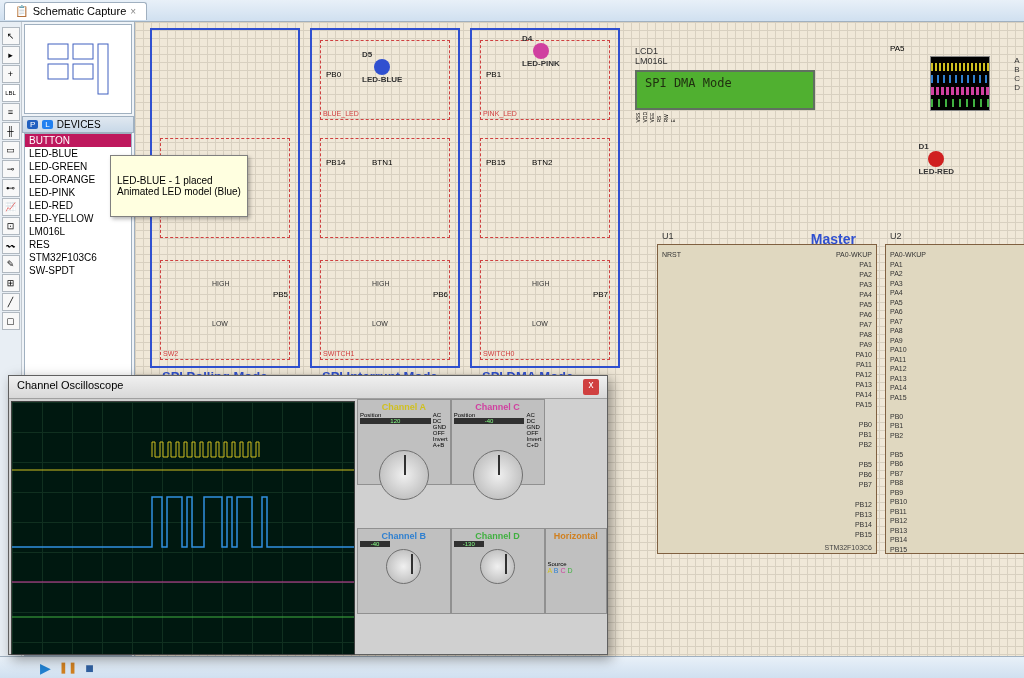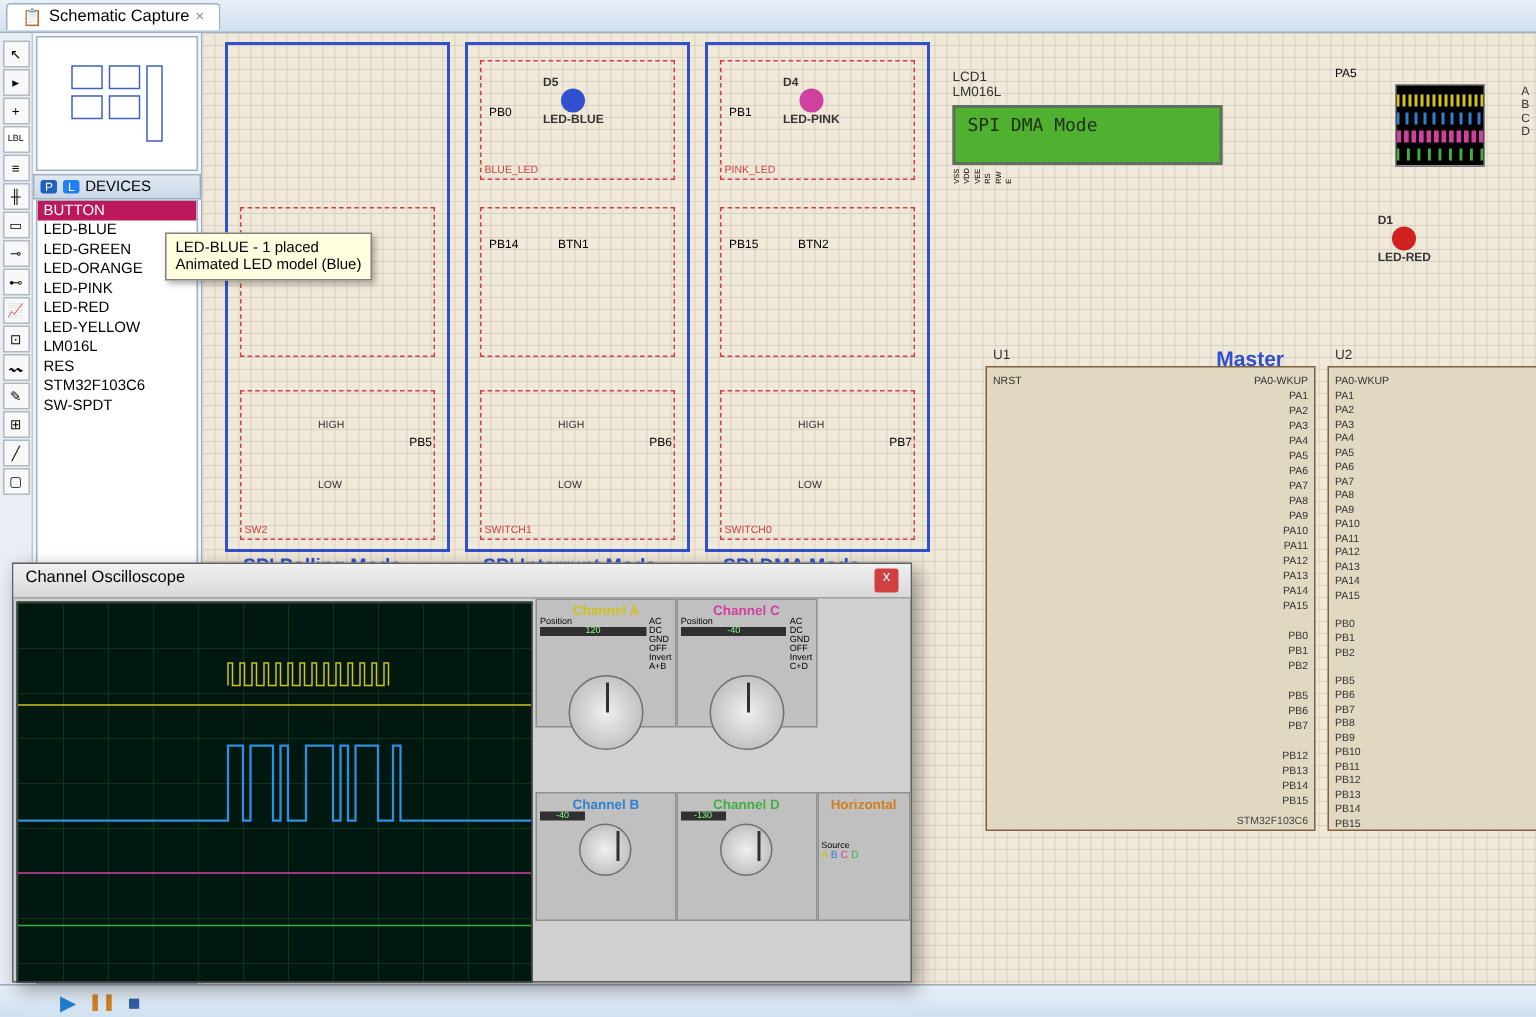--- a/index.html
+++ b/index.html
@@ -47,21 +47,21 @@
 .lcd-title { font-size: 9px; color: #333; }
 .lcd-screen { width: 180px; height: 40px; background: #50b030; border: 2px solid #607060; margin-top: 4px; padding: 4px 8px; font-family: monospace; font-size: 12px; color: #203010; }
 
 .led-comp { position: absolute; font-size: 8px; color: #333; text-align: left; font-weight: bold; }
 .led-symbol { width: 16px; height: 16px; border-radius: 50%; margin: 0 auto; }
 
 .scope-block { position: absolute; right: 4px; top: 34px; width: 90px; height: 90px; }
 .scope-screen { width: 60px; height: 55px; background: #000; border: 1px solid #888; position: relative; overflow: hidden; }
 .wave { position: absolute; height: 8px; width: 100%; }
 
-.tooltip { position: absolute; left: 110px; top: 155px; background: #ffffe0; border: 1px solid #808080; padding: 4px 6px; font-size: 10px; z-index: 50; box-shadow: 2px 2px 4px rgba(0,0,0,0.3); }
+.tooltip { position: absolute; left: 110px; top: 155px; background: #ffffe0; border: 1px solid #808080; padding: 19px 6px; font-size: 10px; z-index: 50; box-shadow: 2px 2px 4px rgba(0,0,0,0.3); }
 
 .oscilloscope { position: absolute; left: 8px; top: 375px; width: 600px; height: 280px; background: #d0d0d0; border: 1px solid #606060; z-index: 40; box-shadow: 4px 4px 12px rgba(0,0,0,0.4); }
 .osc-title { background: linear-gradient(#f0f0f0, #d8d8d8); padding: 3px 8px; font-size: 11px; display: flex; justify-content: space-between; border-bottom: 1px solid #a0a0a0; }
 .osc-close { background: #d04040; color: #fff; width: 16px; height: 16px; text-align: center; font-size: 10px; cursor: pointer; border-radius: 2px; }
 .osc-display { display: flex; height: 258px; }
 .osc-screen { flex: 1; background: #001810; position: relative; border: 1px solid #404040; margin: 2px; }
 .osc-grid { position: absolute; inset: 0; background-image: linear-gradient(#103020 1px, transparent 1px), linear-gradient(90deg, #103020 1px, transparent 1px); background-size: 30px 30px; }
 .osc-controls { width: 250px; display: flex; flex-wrap: wrap; }
 .osc-panel { width: 50%; border: 1px solid #909090; background: #c0c0c0; padding: 2px; font-size: 8px; position: relative; height: 86px; }
 .osc-panel.trigger { width: 25%; height: 172px; }
@@ -181,21 +181,21 @@
 
     <div class="mode-block dma">
       <div class="mode-label">SPI DMA Mode</div>
       <div class="sub-block" style="left:8px;top:10px;width:130px;height:80px">
         <span style="position:absolute;bottom:2px;left:2px;color:#d04040">PINK_LED</span>
       </div>
       <div class="sub-block" style="left:8px;top:108px;width:130px;height:100px"></div>
       <div class="sub-block" style="left:8px;top:230px;width:130px;height:100px">
         <span style="position:absolute;bottom:2px;left:2px;color:#d04040">SWITCH0</span>
       </div>
-      <div class="led-comp" style="left:50px;top:20px">
+      <div class="led-comp" style="left:50px;top:4px">
         <div>D4</div>
         <div class="led-symbol" style="background:#d040a0"></div>
         <div>LED-PINK</div>
       </div>
       <div class="btn-comp" style="left:14px;top:40px">PB1</div>
       <div class="btn-comp" style="left:14px;top:128px">PB15</div>
       <div class="btn-comp" style="left:60px;top:128px">BTN2</div>
       <div class="sw-comp" style="left:60px;top:250px;color:#333">HIGH</div>
       <div class="sw-comp" style="left:60px;top:290px;color:#333">LOW</div>
       <div class="btn-comp" style="right:10px;top:260px">PB7</div>

